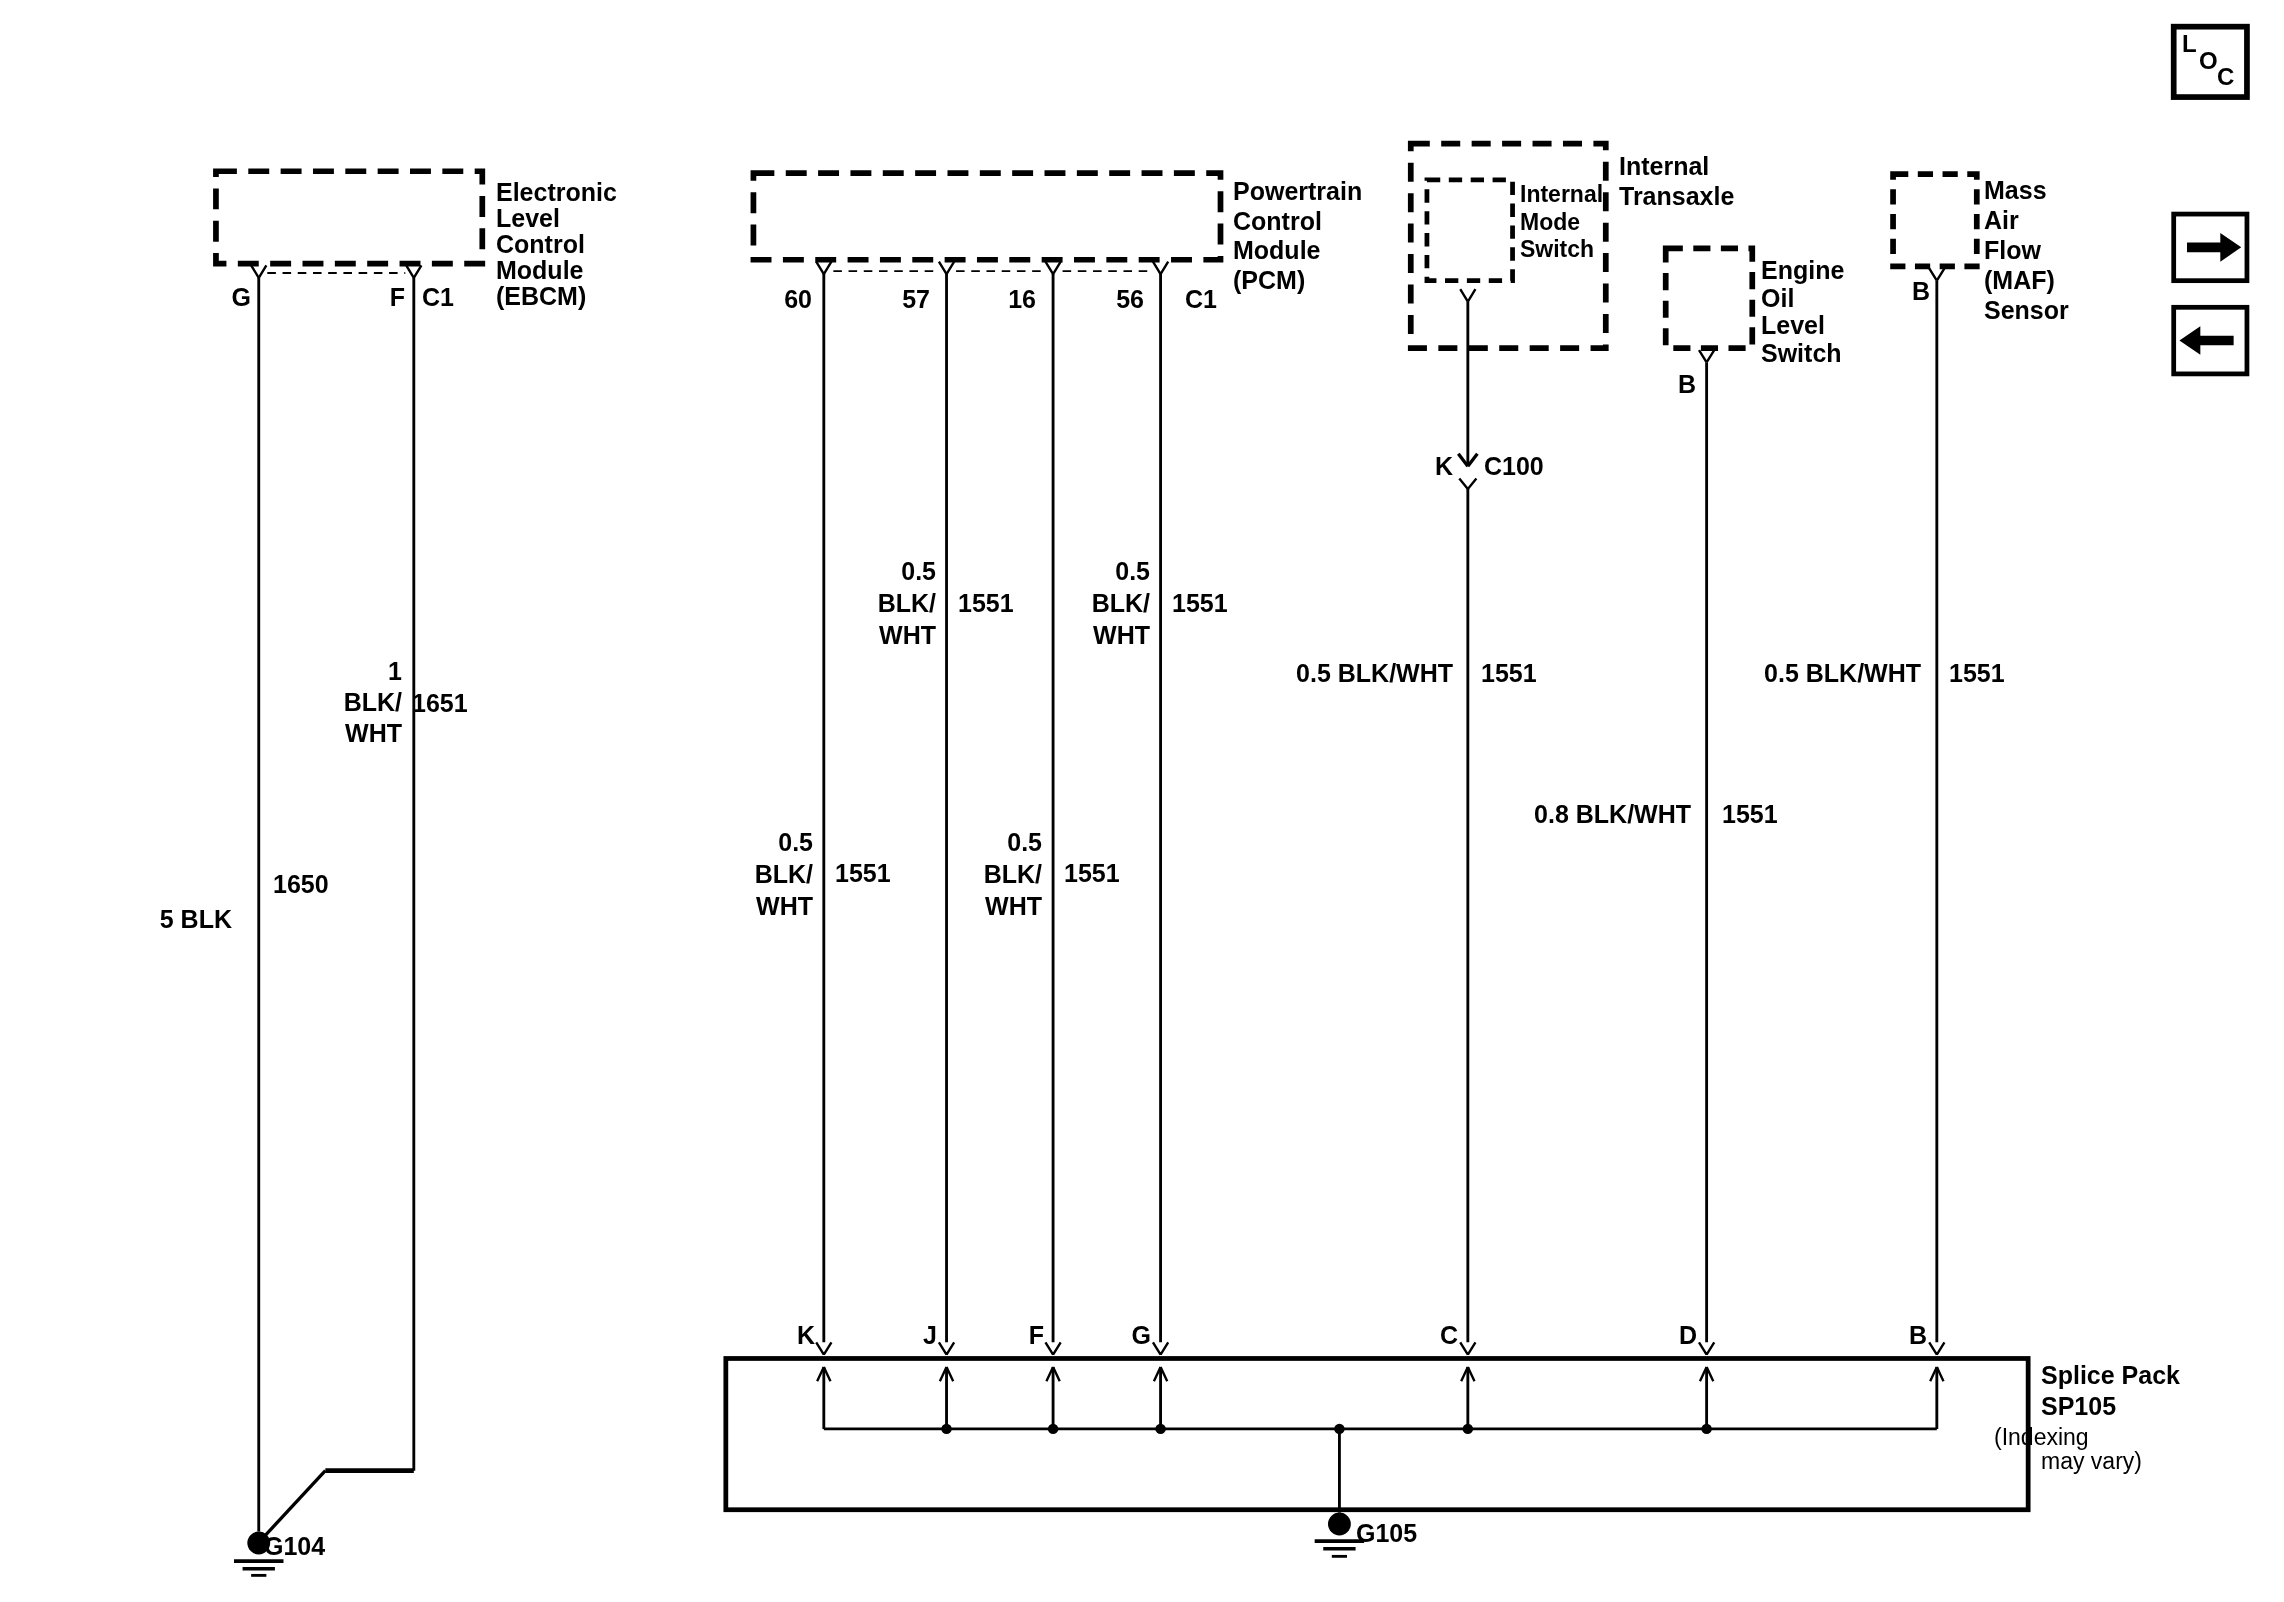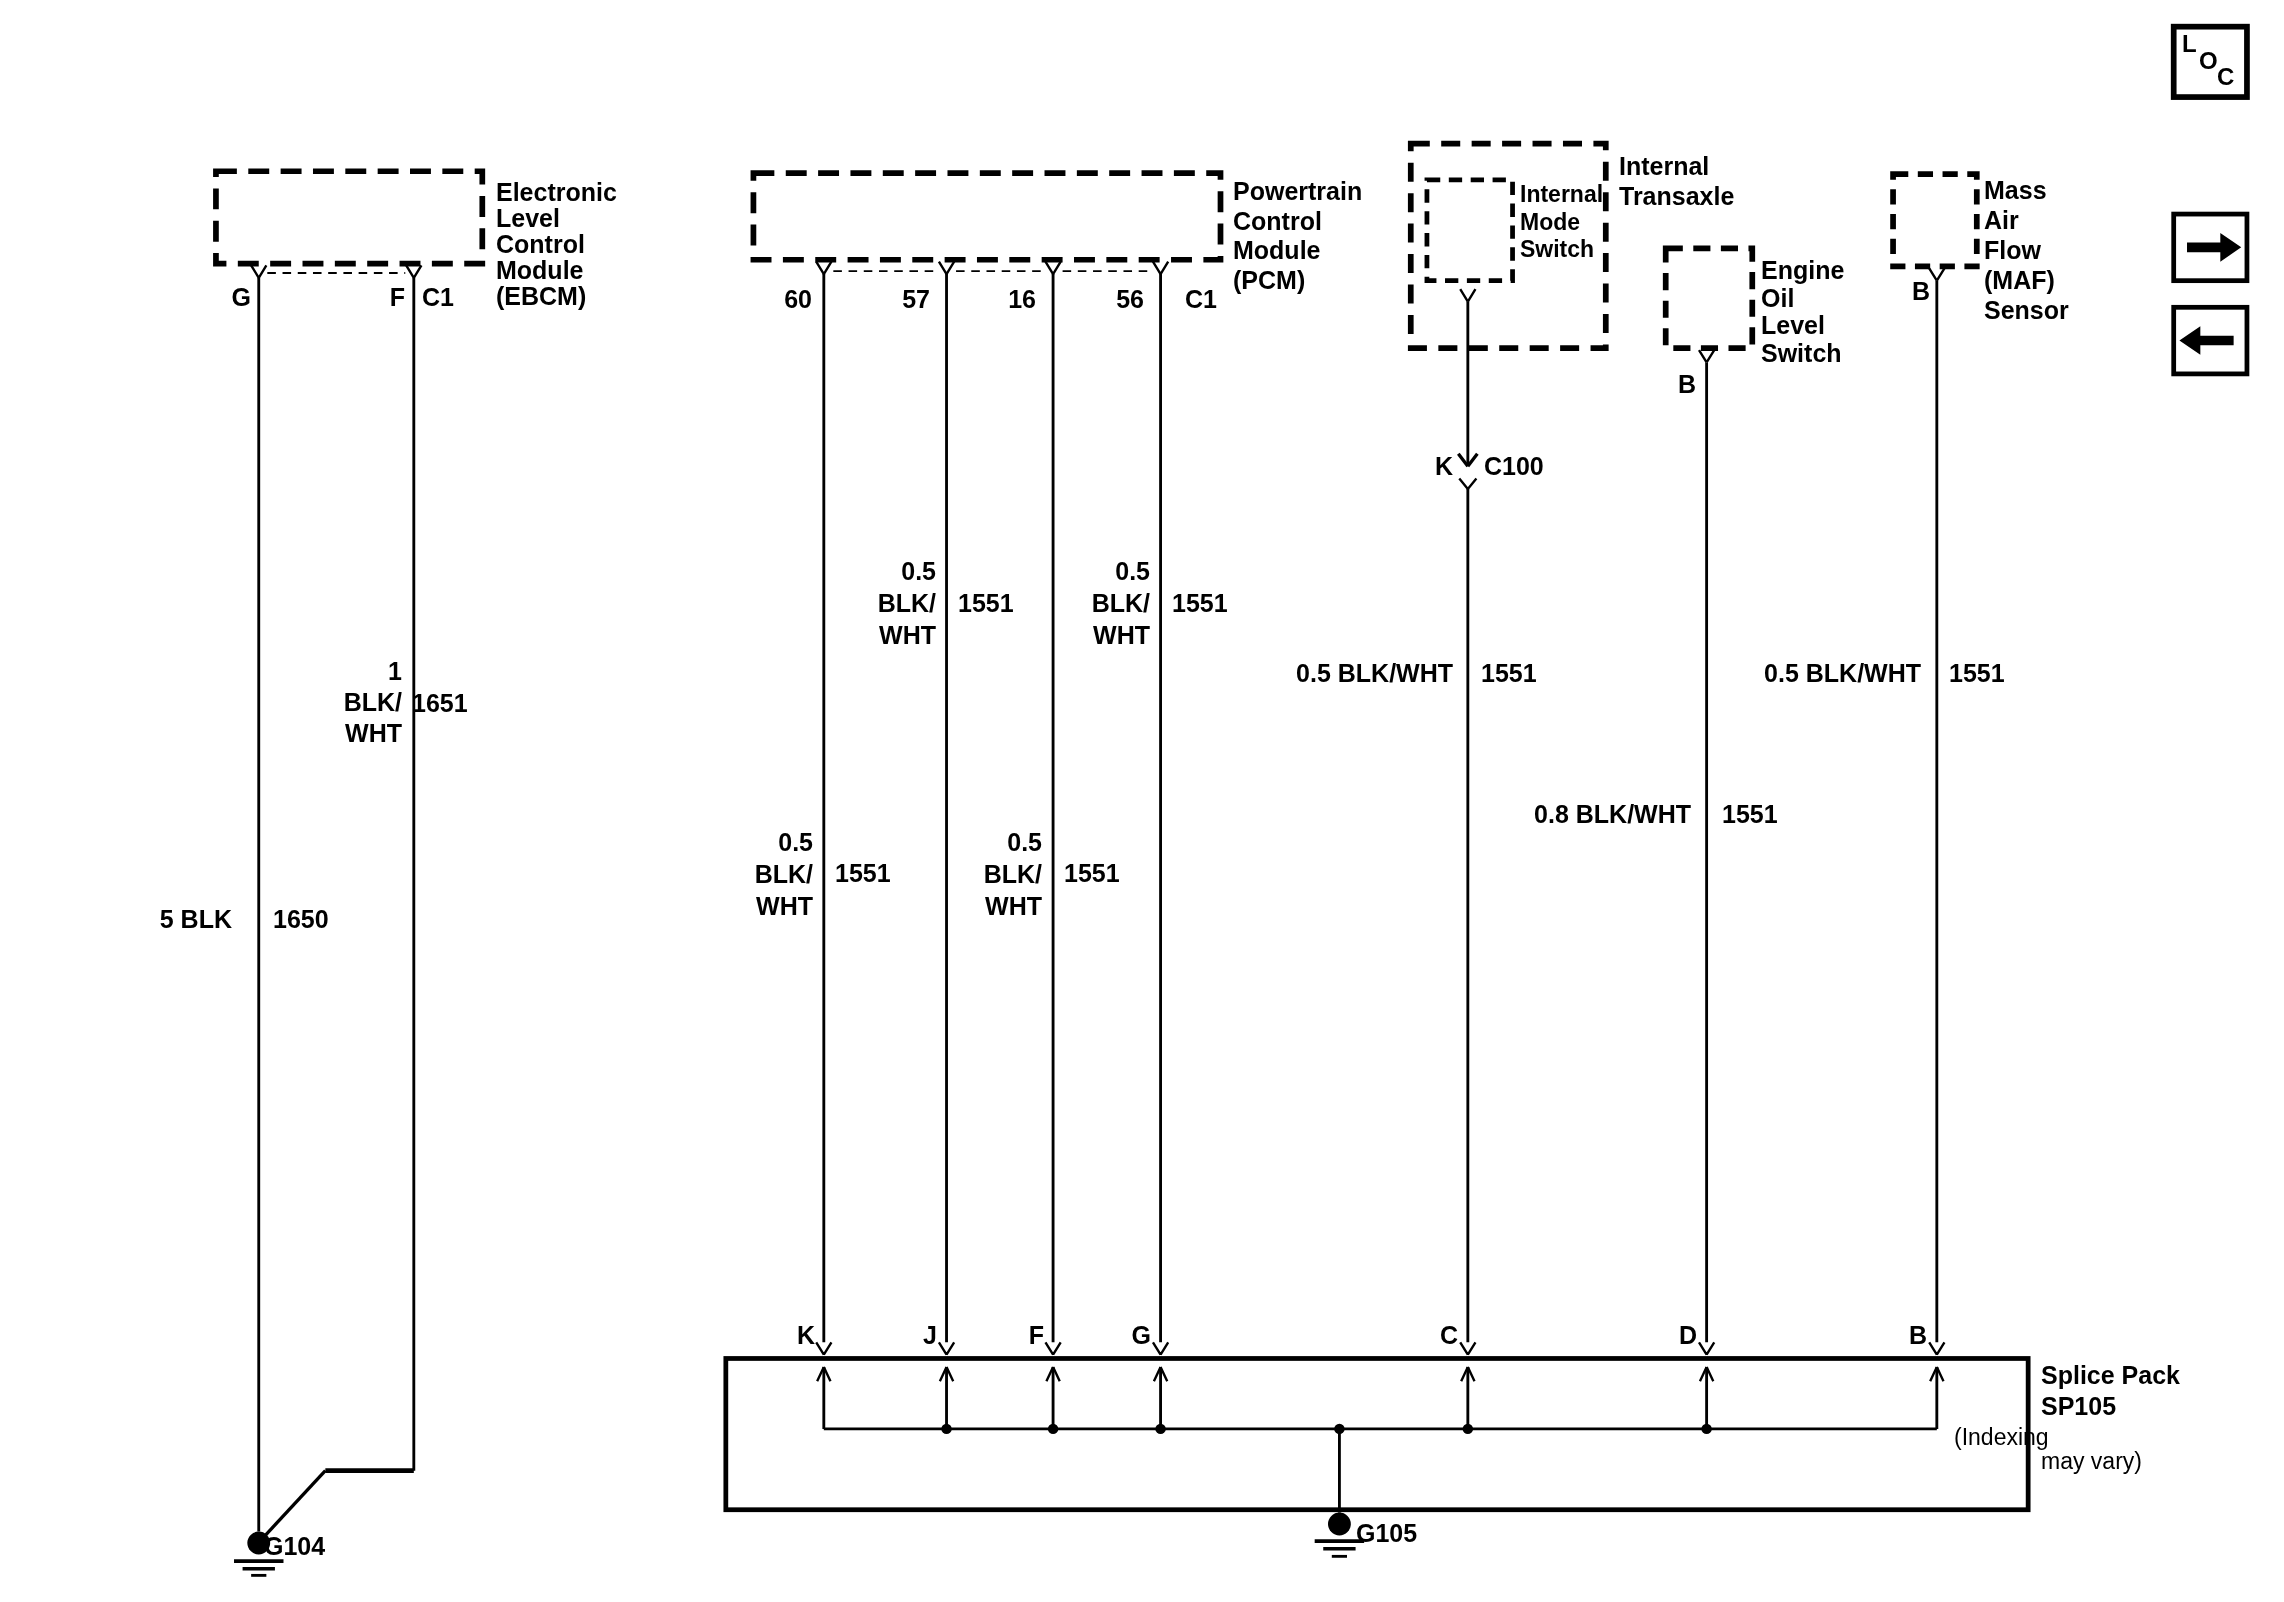--- a/index.html
+++ b/index.html
@@ -190,21 +190,21 @@
   <div class="t" style="left:1484px;top:451px">C100</div>
 
   <div class="t ra" style="left:307px;top:656px;width:95px;line-height:31px">
     <span class="line">1</span>
     <span class="line">BLK/</span>
     <span class="line">WHT</span>
   </div>
   <div class="t" style="left:412px;top:688px">1651</div>
 
   <div class="t ra" style="left:137px;top:904px;width:95px">5 BLK</div>
-  <div class="t" style="left:273px;top:904px">1650</div>
+  <div class="t" style="left:273px;top:869px">1650</div>
 
   <div class="t ra" style="left:841px;top:555px;width:95px;line-height:32px">
     <span class="line">0.5</span>
     <span class="line">BLK/</span>
     <span class="line">WHT</span>
   </div>
   <div class="t" style="left:958px;top:588px">1551</div>
 
   <div class="t ra" style="left:1055px;top:555px;width:95px;line-height:32px">
     <span class="line">0.5</span>
@@ -239,20 +239,20 @@
   <div class="t ra" style="left:767px;top:1320px;width:48px">K</div>
   <div class="t ra" style="left:889px;top:1320px;width:48px">J</div>
   <div class="t ra" style="left:996px;top:1320px;width:48px">F</div>
   <div class="t ra" style="left:1103px;top:1320px;width:48px">G</div>
   <div class="t ra" style="left:1410px;top:1320px;width:48px">C</div>
   <div class="t ra" style="left:1649px;top:1320px;width:48px">D</div>
   <div class="t ra" style="left:1879px;top:1320px;width:48px">B</div>
 
   <div class="t" style="left:2041px;top:1360px">Splice Pack</div>
   <div class="t" style="left:2041px;top:1391px">SP105</div>
-  <div class="t sm reg" style="left:1954px;top:1425px">(Indexing</div>
+  <div class="t sm reg" style="left:1994px;top:1425px">(Indexing</div>
   <div class="t sm reg" style="left:2041px;top:1449px">may vary)</div>
 
   <div class="t" style="left:264px;top:1531px">G104</div>
   <div class="t" style="left:1356px;top:1518px">G105</div>
 
 </div>
 
 
 </body></html>

